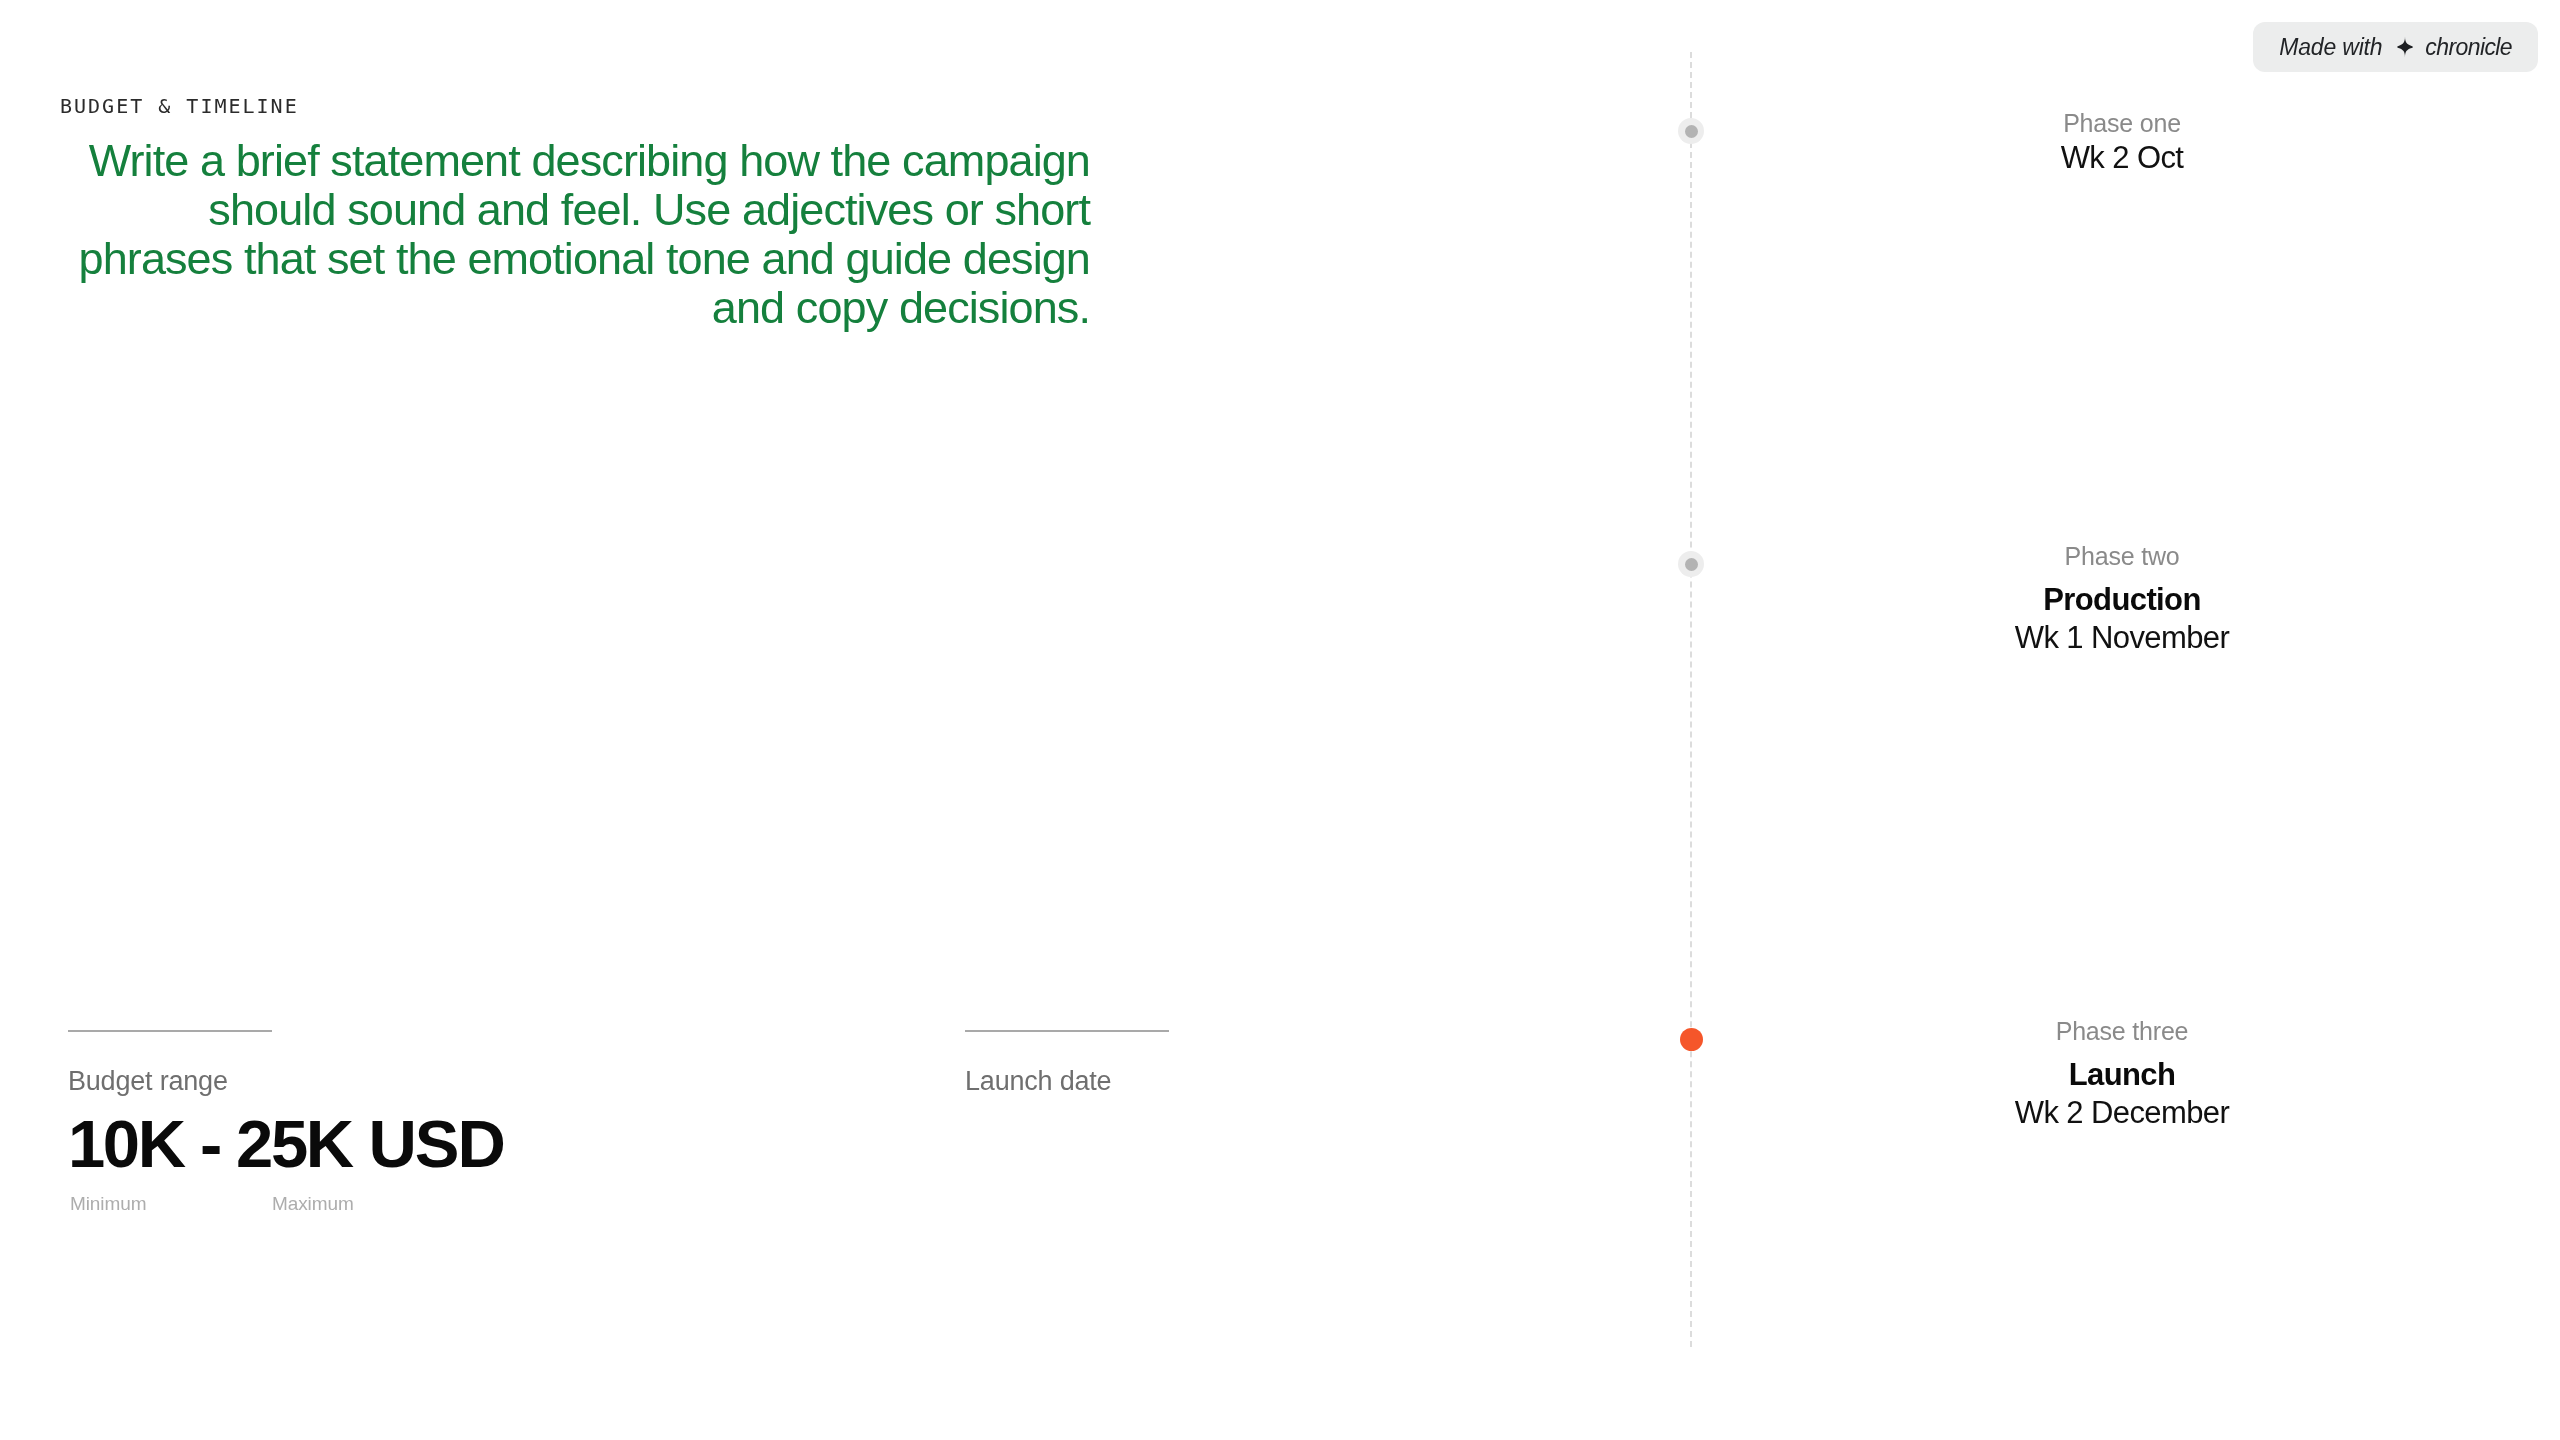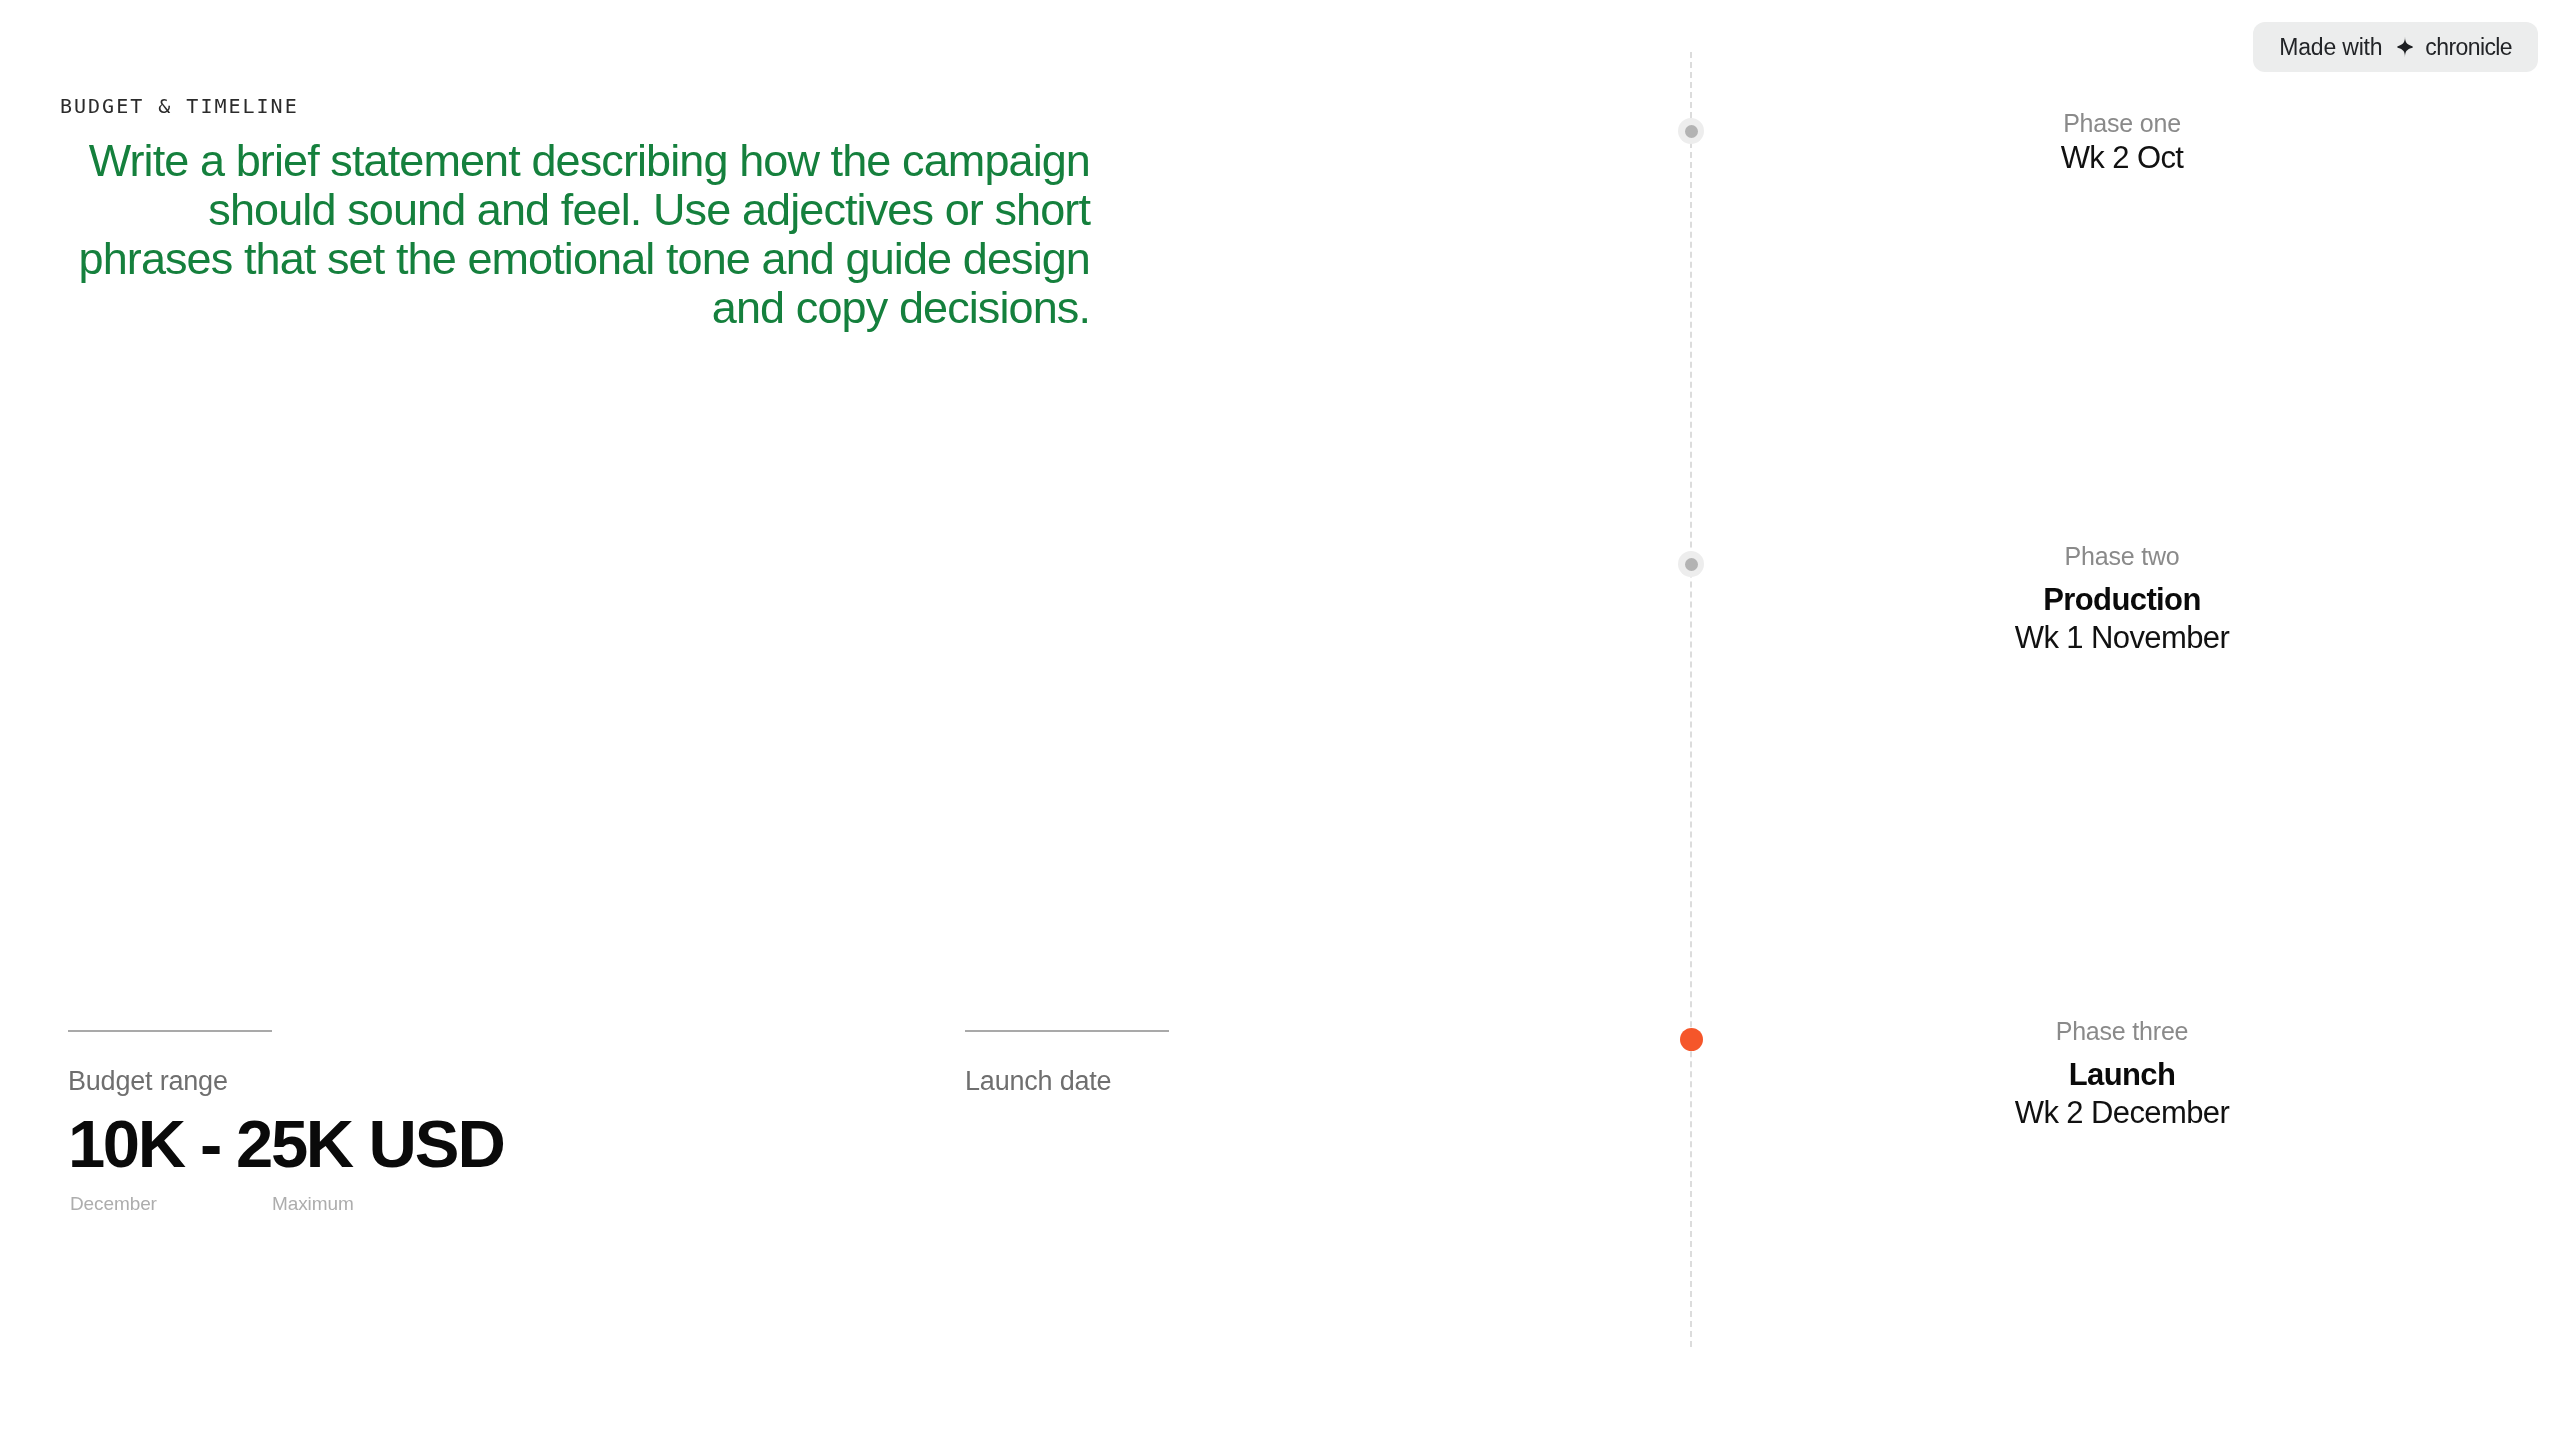--- a/index.html
+++ b/index.html
@@ -26,20 +26,21 @@
     display: flex;
     align-items: center;
     gap: 9px;
     padding: 0 26px;
     border-radius: 12px;
     background: #eceded;
     font-size: 23px;
     letter-spacing: -0.2px;
     color: #222427;
     white-space: nowrap;
+    font-style: italic;
   }
   .chronicle-badge .sparkle {
     display: inline-flex;
     align-items: center;
     justify-content: center;
     margin-left: 2px;
     margin-right: -1px;
   }
   .chronicle-badge .brand {
     letter-spacing: -0.6px;
@@ -232,21 +233,21 @@
 
   <div class="lede">Write a brief statement describing how the campaign should sound and feel. Use adjectives or short phrases that set the emotional tone and guide design and copy decisions.</div>
 
   <div class="stats">
 
     <div class="stat budget">
       <div class="stat-rule"></div>
       <div class="stat-label">Budget range</div>
       <div class="stat-value"><span class="strong">10K - 25K</span><span class="light"> USD</span></div>
       <div class="stat-sublabels">
-        <span class="stat-sublabel min">December</span>
+        <span class="stat-sublabel min">Minimum</span>
         <span class="stat-sublabel max">Maximum</span>
       </div>
     </div>
 
     <div class="stat launch">
       <div class="stat-rule"></div>
       <div class="stat-label">Launch date</div>
     </div>
 
   </div>

